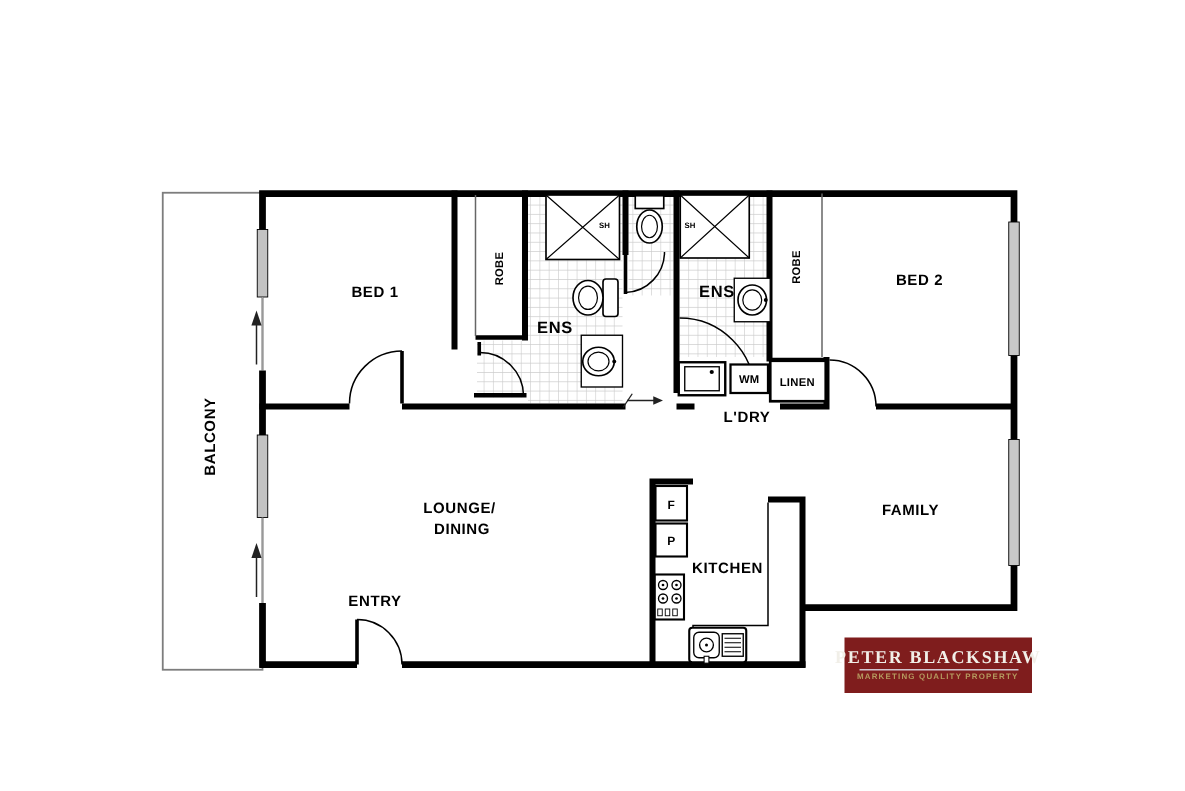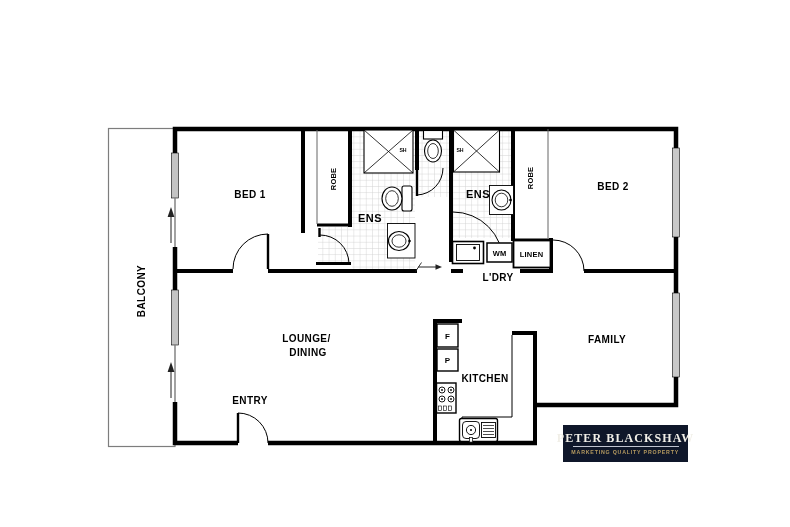--- a/index.html
+++ b/index.html
@@ -6,21 +6,21 @@
   html,body{margin:0;padding:0;background:#fff;}
   .canvas{position:relative;width:790px;height:527px;background:#fff;overflow:hidden;
           font-family:"Liberation Sans",sans-serif;}
   .plan-svg{position:absolute;left:0;top:0;}
   svg text{fill:#000;font-family:"Liberation Sans",sans-serif;font-weight:bold;}
   .room-lbl{font-size:10px;letter-spacing:.4px;}
   .big-lbl{font-size:11px;letter-spacing:.5px;}
   .small-lbl{font-size:7.5px;letter-spacing:.2px;}
   .tiny-lbl{font-size:5.2px;}
   .fp-lbl{font-size:8px;}
-  .logo{position:absolute;left:563px;top:425px;width:125px;height:37px;background:#0f172a;
+  .logo{position:absolute;left:563px;top:425px;width:125px;height:37px;background:#7f1d1d;
         display:flex;flex-direction:column;align-items:center;justify-content:center;}
   .logo-name{font-family:"Liberation Serif",serif;font-weight:bold;font-size:12px;
              letter-spacing:1.1px;color:#f1efe8;white-space:nowrap;line-height:1;}
   .logo-rule{width:106px;border-top:1px solid rgba(225,228,238,.85);margin:2.5px 0 2px 0;}
   .logo-tag{font-size:6px;letter-spacing:.9px;color:#b59a5f;font-weight:bold;white-space:nowrap;
             transform:scale(.88);transform-origin:center;line-height:1;}
 </style>
 </head>
 <body>
 

